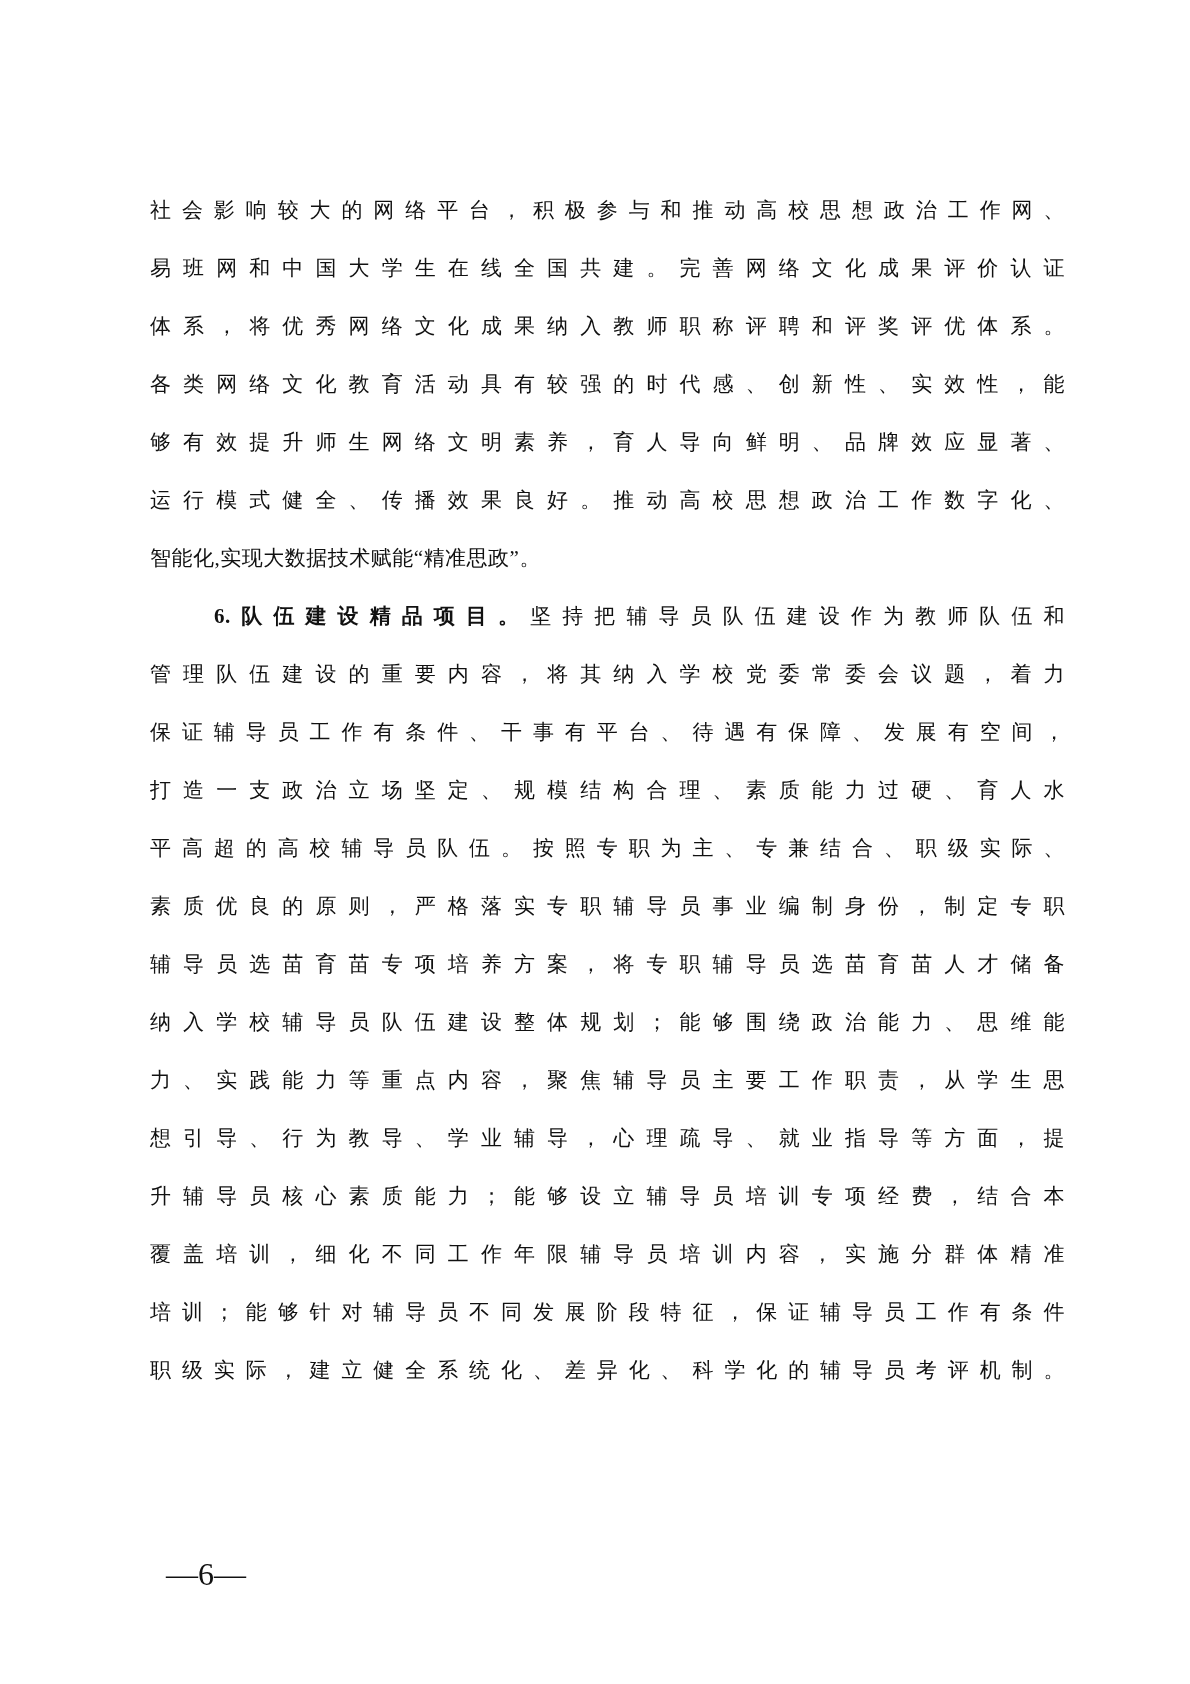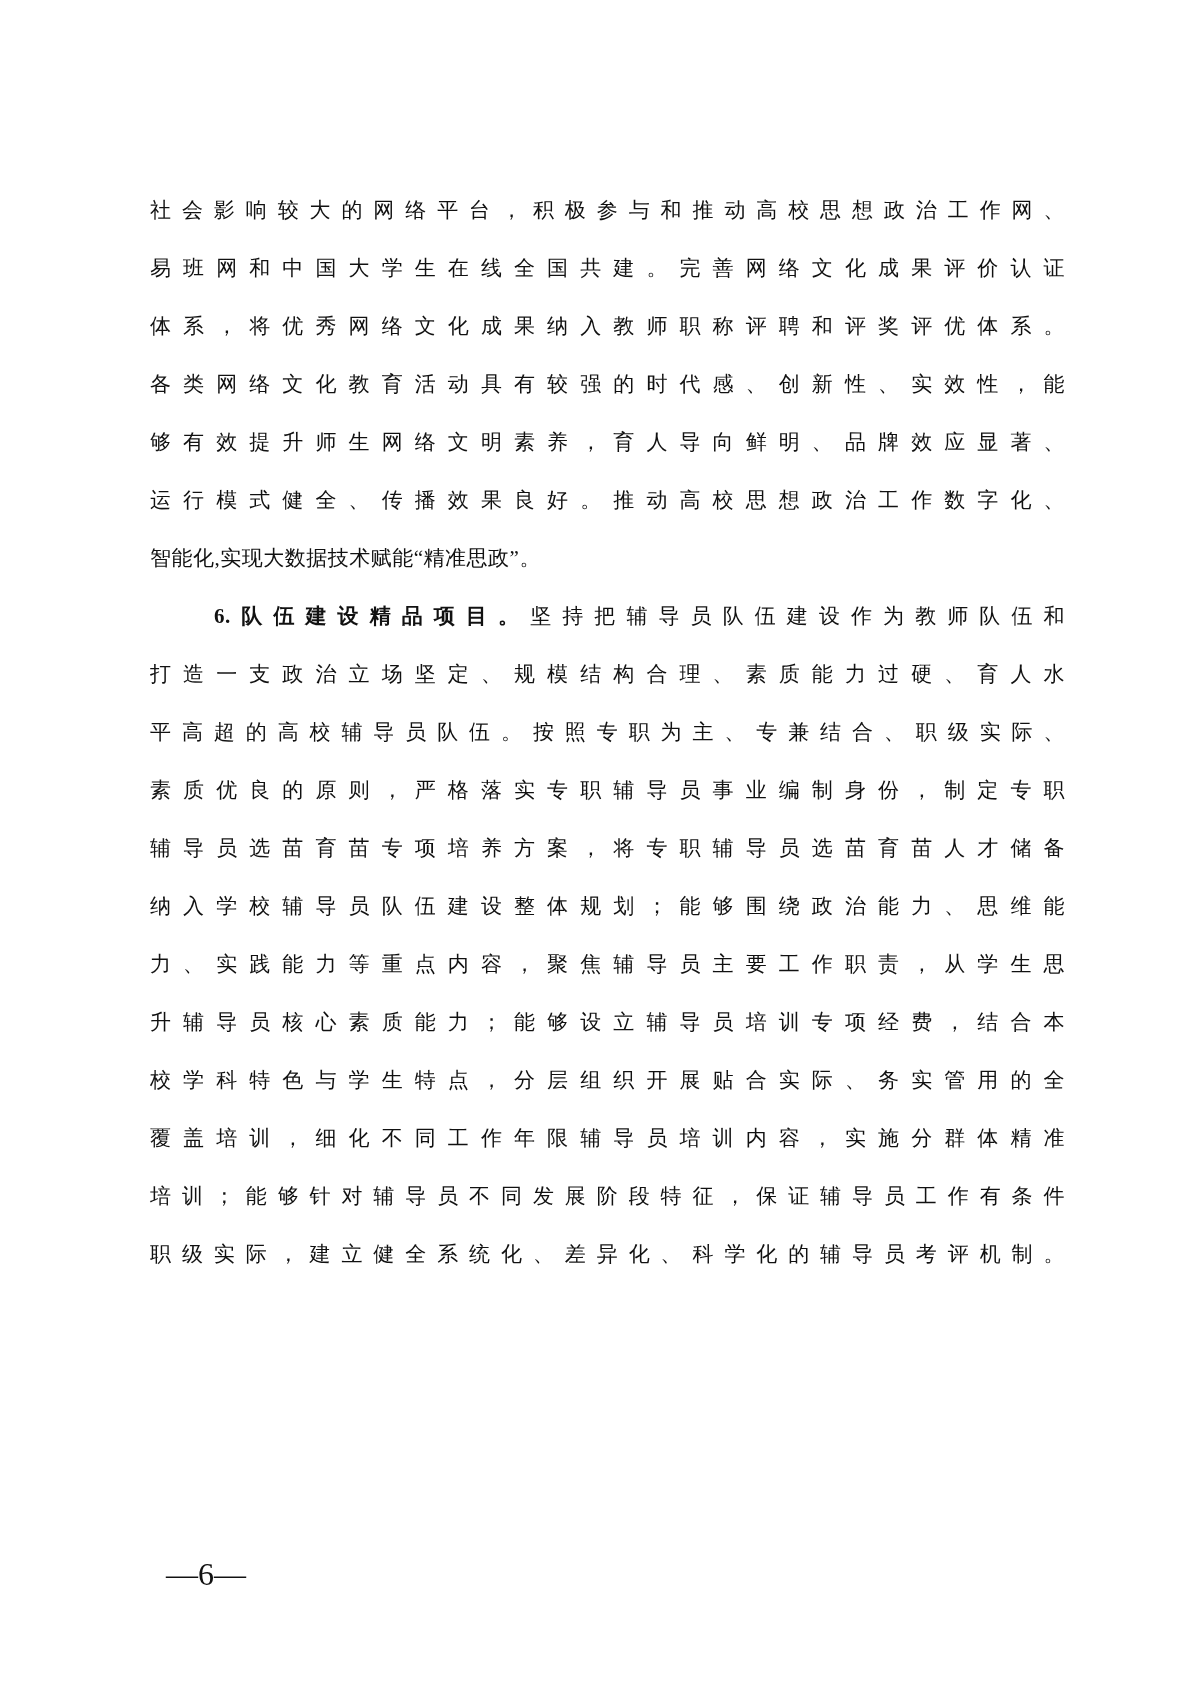--- a/index.html
+++ b/index.html
@@ -59,26 +59,28 @@
     <div class="line">社会影响较大的网络平台，积极参与和推动高校思想政治工作网、</div>
     <div class="line">易班网和中国大学生在线全国共建。完善网络文化成果评价认证</div>
     <div class="line">体系，将优秀网络文化成果纳入教师职称评聘和评奖评优体系。</div>
     <div class="line">各类网络文化教育活动具有较强的时代感、创新性、实效性，能</div>
     <div class="line">够有效提升师生网络文明素养，育人导向鲜明、品牌效应显著、</div>
     <div class="line">运行模式健全、传播效果良好。推动高校思想政治工作数字化、</div>
     <div class="line flush-left">智能化,实现大数据技术赋能“精准思政”。</div>
     <div class="line indent">
       <span class="bold">6.队伍建设精品项目。</span><span>坚持把辅导员队伍建设作为教师队伍和</span>
     </div>
+    <div class="line">管理队伍建设的重要内容，将其纳入学校党委常委会议题，着力</div>
+    <div class="line">保证辅导员工作有条件、干事有平台、待遇有保障、发展有空间，</div>
     <div class="line">打造一支政治立场坚定、规模结构合理、素质能力过硬、育人水</div>
     <div class="line">平高超的高校辅导员队伍。按照专职为主、专兼结合、职级实际、</div>
     <div class="line">素质优良的原则，严格落实专职辅导员事业编制身份，制定专职</div>
     <div class="line">辅导员选苗育苗专项培养方案，将专职辅导员选苗育苗人才储备</div>
     <div class="line">纳入学校辅导员队伍建设整体规划；能够围绕政治能力、思维能</div>
     <div class="line">力、实践能力等重点内容，聚焦辅导员主要工作职责，从学生思</div>
+    <div class="line">想引导、行为教导、学业辅导，心理疏导、就业指导等方面，提</div>
     <div class="line">升辅导员核心素质能力；能够设立辅导员培训专项经费，结合本</div>
-    <div class="line">校学科特色与学生特点，分层组织开展贴合实际、务实管用的全</div>
     <div class="line">覆盖培训，细化不同工作年限辅导员培训内容，实施分群体精准</div>
     <div class="line">培训；能够针对辅导员不同发展阶段特征，保证辅导员工作有条件</div>
     <div class="line">职级实际，建立健全系统化、差异化、科学化的辅导员考评机制。</div>
   </div>
   <div class="page-number">—6—</div>
 </div>
 
 </body></html>

